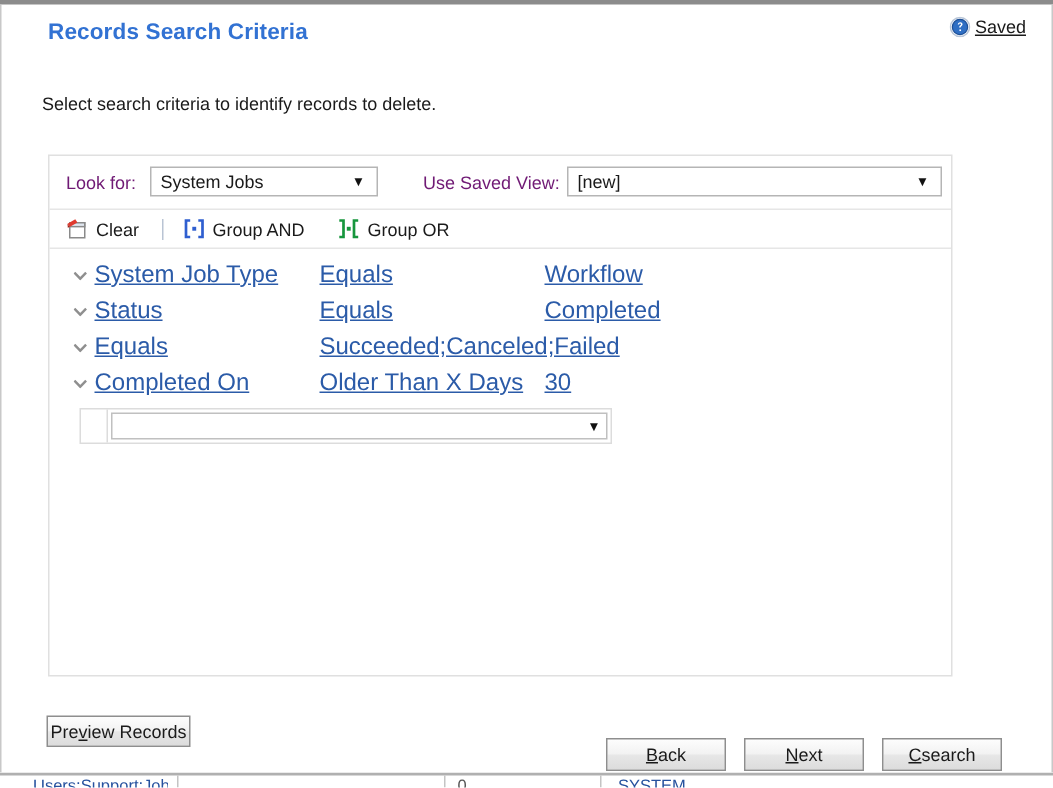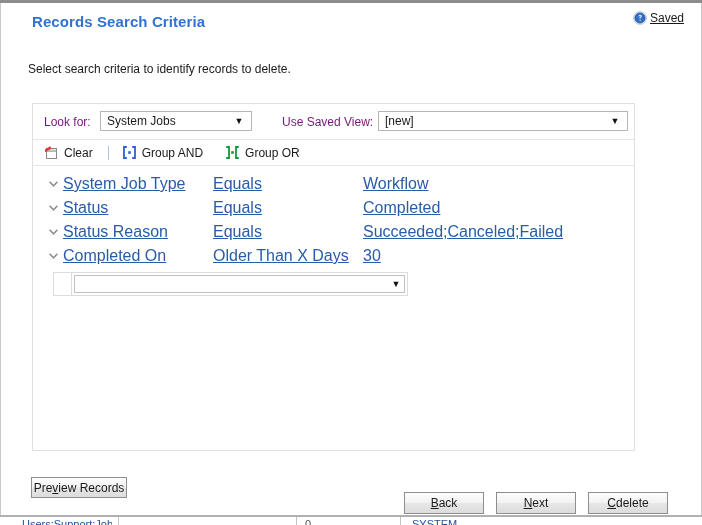--- a/index.html
+++ b/index.html
@@ -398,21 +398,20 @@
         <span class="crit-op"><span class="crit-link">Equals</span></span>
         <span class="crit-val"><span class="crit-link">Completed</span></span>
       </div>
 
       <div class="crit-row">
         <span class="crit-chevron">
           <svg width="9" height="6" viewBox="0 0 9 6">
               <path d="M0.6 0.8 L4.5 4.8 L8.4 0.8" fill="none" stroke="#8f8f8f" stroke-width="1.6"></path>
             </svg>
         </span>
-        <span class="crit-field"><span class="crit-link">Status Reason</span></span>
         <span class="crit-op"><span class="crit-link">Equals</span></span>
         <span class="crit-val"><span class="crit-link">Succeeded;Canceled;Failed</span></span>
       </div>
 
       <div class="crit-row">
         <span class="crit-chevron">
           <svg width="9" height="6" viewBox="0 0 9 6">
               <path d="M0.6 0.8 L4.5 4.8 L8.4 0.8" fill="none" stroke="#8f8f8f" stroke-width="1.6"></path>
             </svg>
         </span>
@@ -446,21 +445,21 @@
 
   <div id="next-button" class="btn">
     <span></span>
       <span class="acc">N</span>
       <span>ext</span>
   </div>
 
   <div id="cancel-button" class="btn">
     <span></span>
       <span class="acc">C</span>
-      <span>delete</span>
+      <span>search</span>
   </div>
 
   <div class="bg-strip">
     <div class="sep"></div>
     <div class="vline" style="left:118px"></div>
     <div class="vline" style="left:296px"></div>
     <div class="vline" style="left:400px"></div>
     <div class="ghost blue" style="left:22px;width:90px">Users;Support;Jobs</div>
     <div class="ghost" style="left:305px;width:30px">0</div>
     <div class="ghost blue" style="left:412px;width:80px">SYSTEM</div>

